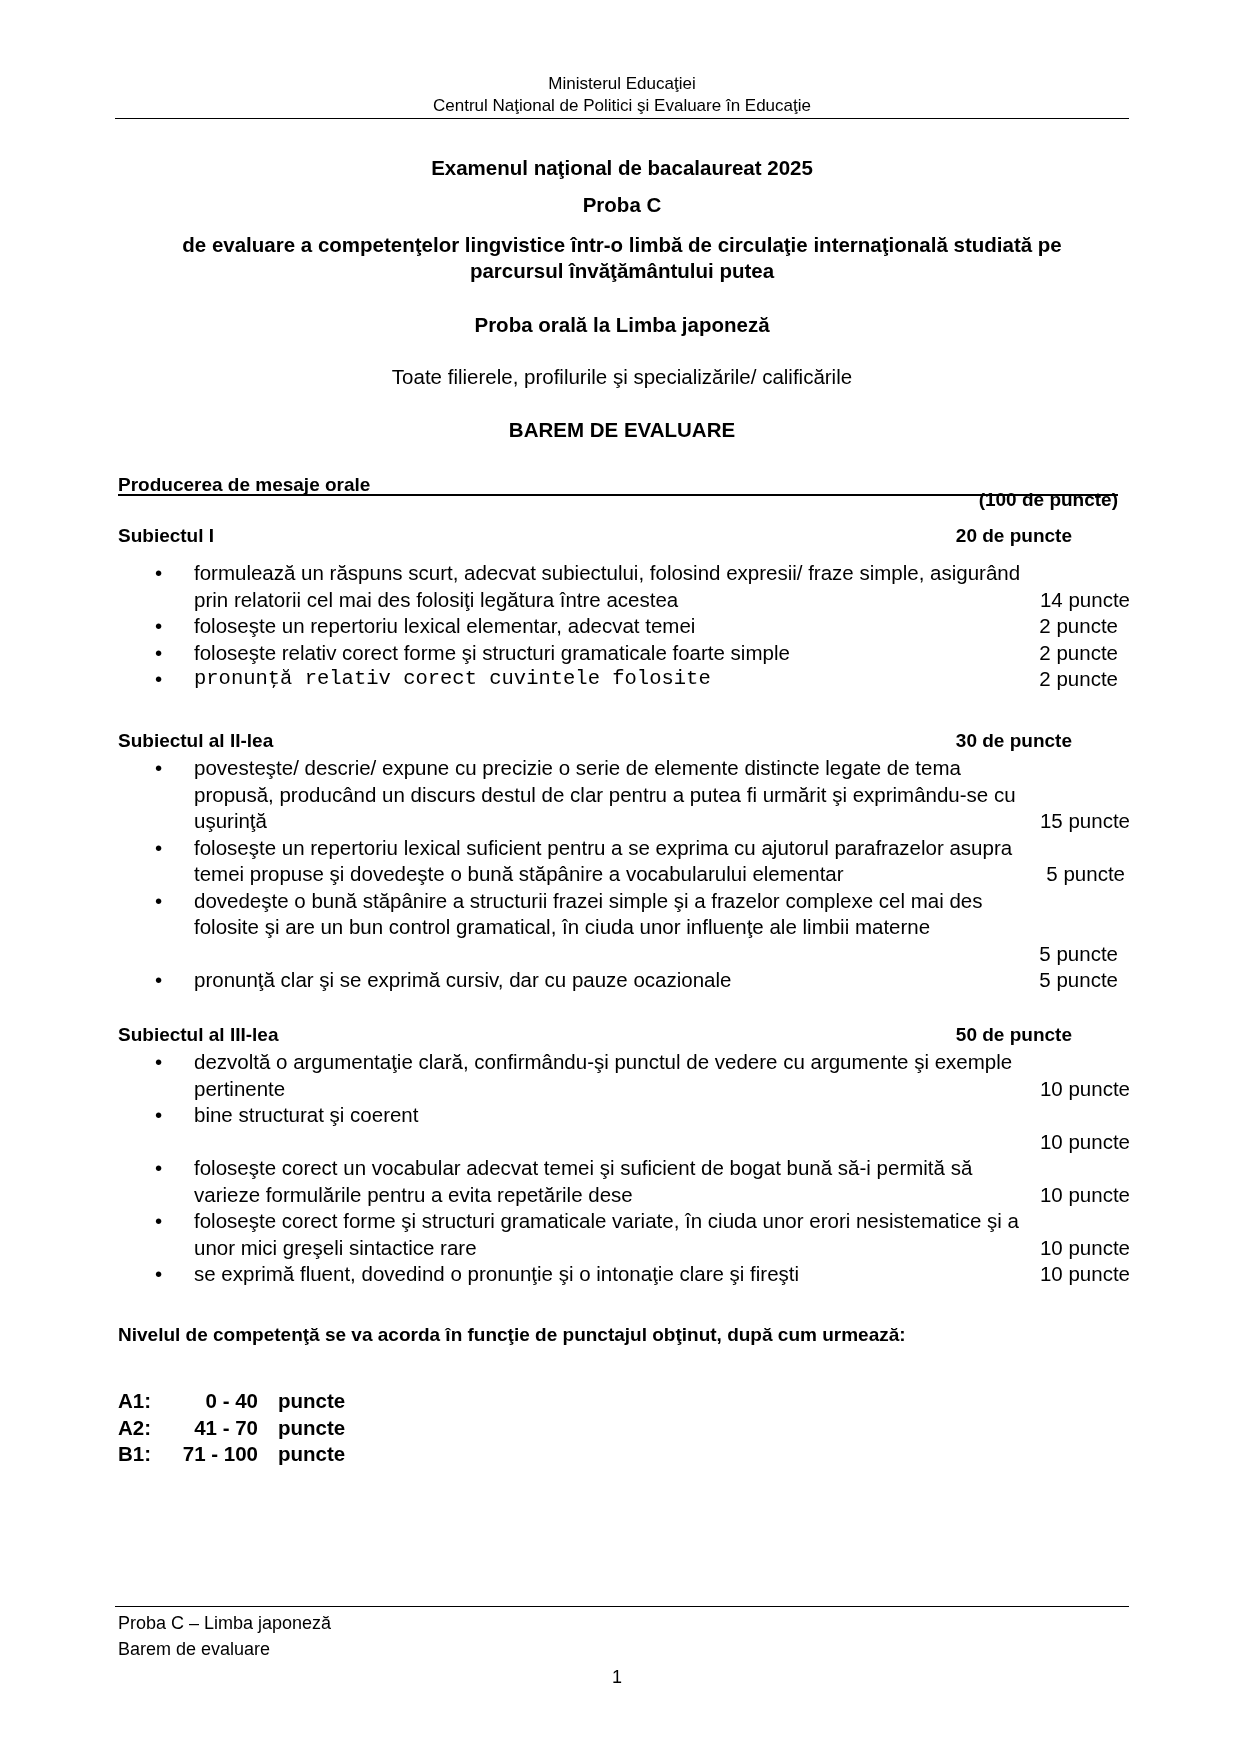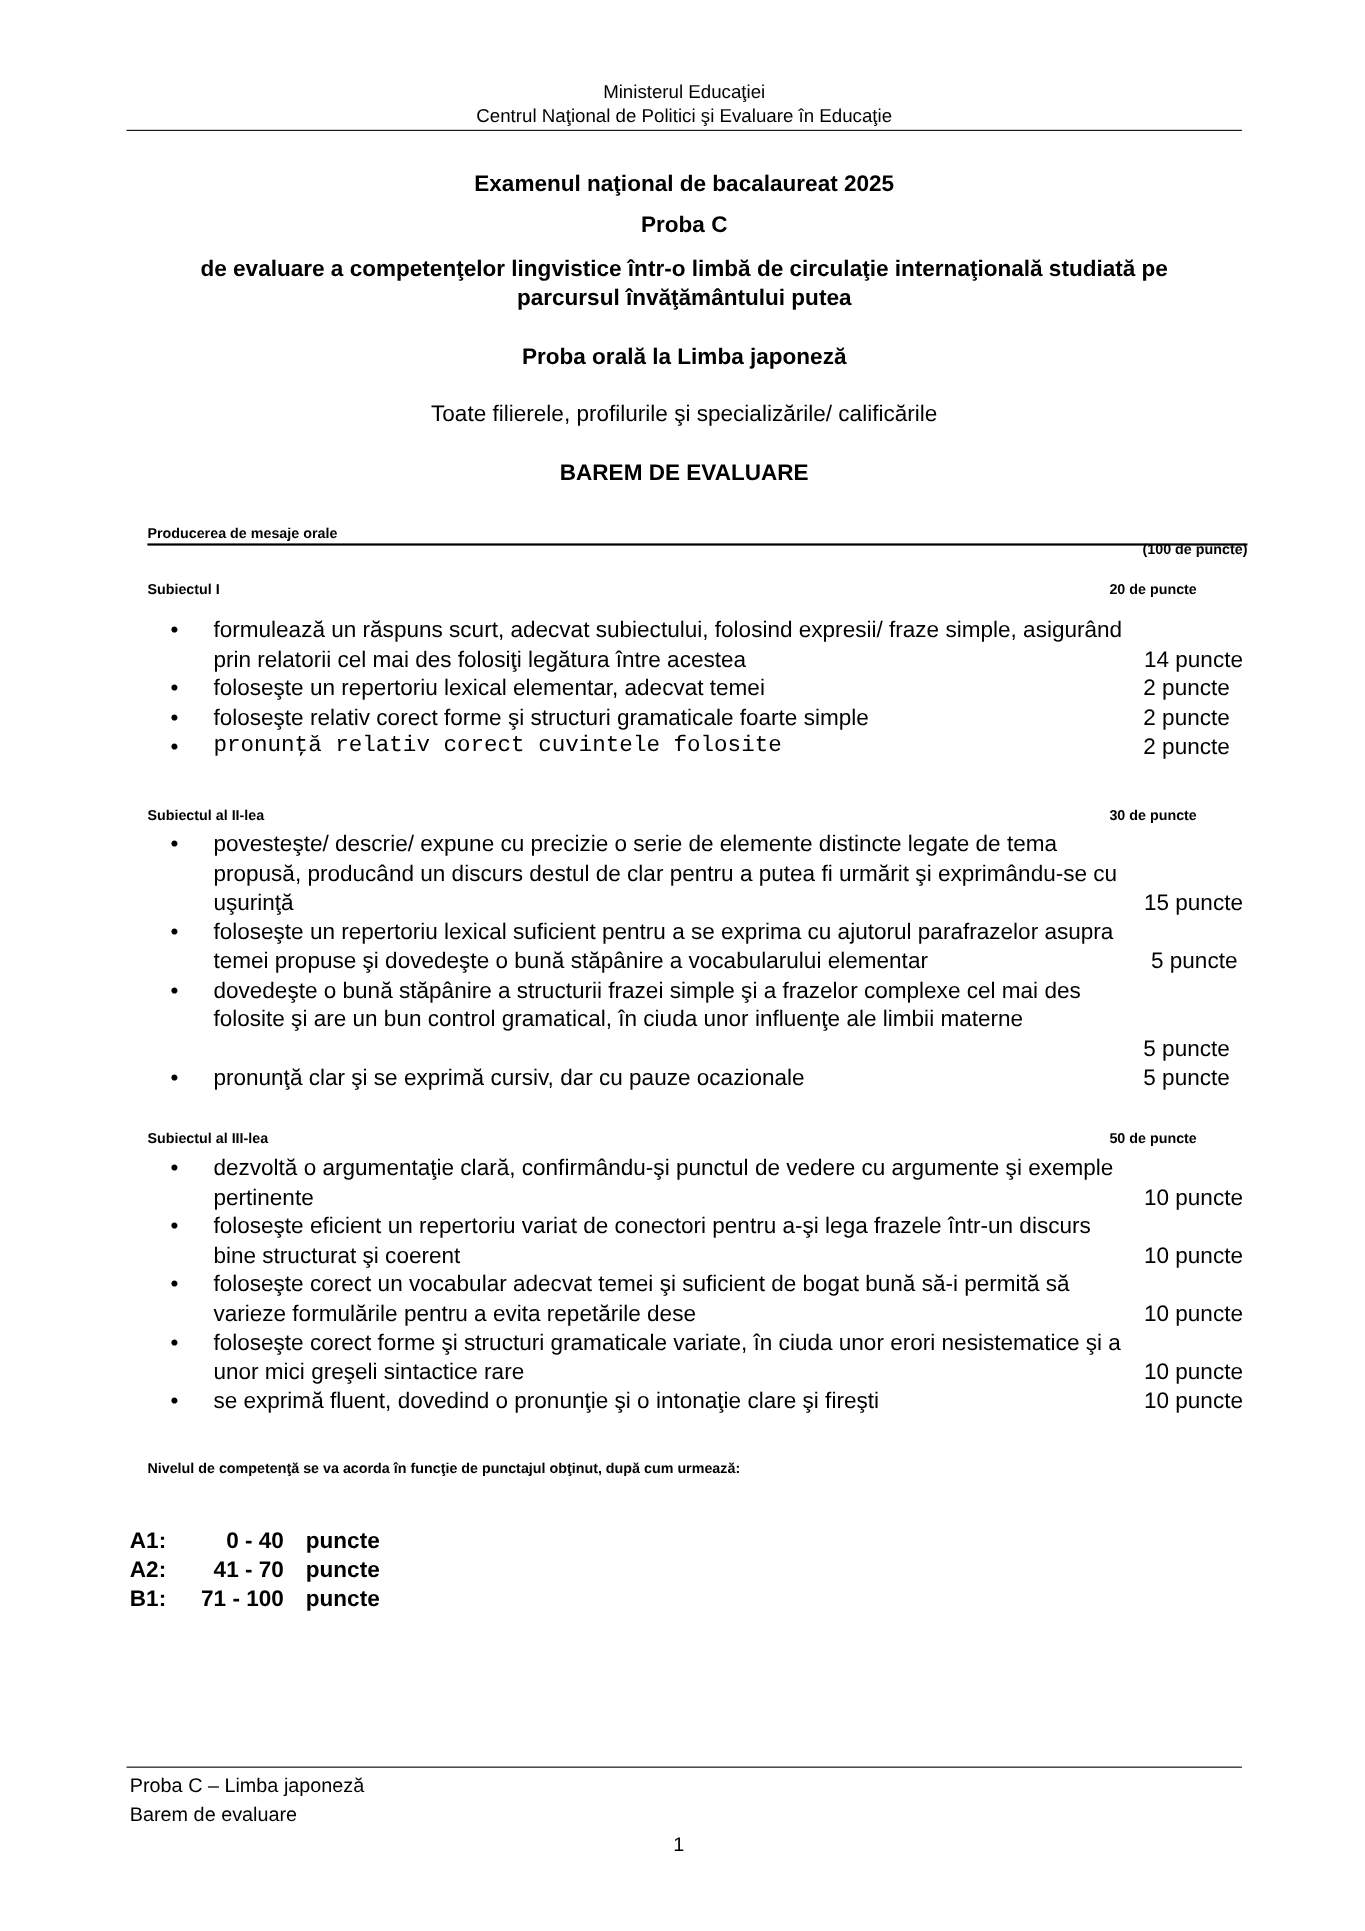--- a/index.html
+++ b/index.html
@@ -5,21 +5,21 @@
     html, body { margin: 0; padding: 0; background: #ffffff; }
     body {
       width: 1241px; height: 1755px; position: relative; overflow: hidden;
       font-family: "Liberation Sans", sans-serif; color: #000;
     }
     .page { position: absolute; left: 0; top: 0; width: 1241px; height: 1755px; }
     .hdr { position: absolute; left: 115px; width: 1014px; text-align: center; font-size: 17px; line-height: 21px; }
     .hdr-rule { position: absolute; left: 115px; width: 1014px; top: 118px; border-top: 1.5px solid #000; }
     .center { position: absolute; left: 115px; width: 1014px; text-align: center; font-size: 20.5px; line-height: 26px; }
     .bold { font-weight: bold; }
-    .abs { position: absolute; font-size: 13px; line-height: 26px; white-space: nowrap; margin-left: 16px; }
+    .abs { position: absolute; font-size: 19px; line-height: 26px; white-space: nowrap; }
     .bullet-row { position: absolute; left: 155px; width: 975px; font-size: 20.5px; line-height: 26.5px; }
     .bullet-row .dot { position: absolute; left: 0; top: 0; width: 20px; }
     .bullet-row .text { margin-left: 39px; display: block; }
     .bullet-row .line { display: block; white-space: nowrap; position: relative; }
     .pts { position: absolute; right: 0; top: 0; }
     .ftr { position: absolute; left: 118px; font-size: 18px; line-height: 22px; }
     .ftr-rule { position: absolute; left: 115px; width: 1014px; top: 1606px; border-top: 1.5px solid #000; }
     .levels { position: absolute; left: 118px; top: 1388px; font-size: 20.5px; font-weight: bold; line-height: 26.5px; }
     .levels .lv { position: relative; height: 26.5px; }
     .levels .c1 { position: absolute; left: 0; }
@@ -127,21 +127,20 @@
         <span class="dot">•</span>
         <span class="text">
           <span class="line" style="height: 26.5px;">dezvoltă o argumentaţie clară, confirmându-şi punctul de vedere cu argumente şi exemple</span>
           <span class="line" style="height: 26.5px;">pertinente</span>
         </span>
         <span class="pts" style="top: 26.5px;">10 puncte</span>
       </div>
       <div class="bullet-row" style="top: 1102px;">
         <span class="dot">•</span>
         <span class="text">
-          <span class="line" style="height: 26.5px;">foloseşte eficient un repertoriu variat de conectori pentru a-şi lega frazele într-un discurs</span>
           <span class="line" style="height: 26.5px;">bine structurat şi coerent</span>
         </span>
         <span class="pts" style="top: 26.5px;">10 puncte</span>
       </div>
       <div class="bullet-row" style="top: 1155px;">
         <span class="dot">•</span>
         <span class="text">
           <span class="line" style="height: 26.5px;">foloseşte corect un vocabular adecvat temei şi suficient de bogat bună să-i permită să</span>
           <span class="line" style="height: 26.5px;">varieze formulările pentru a evita repetările dese</span>
         </span>

